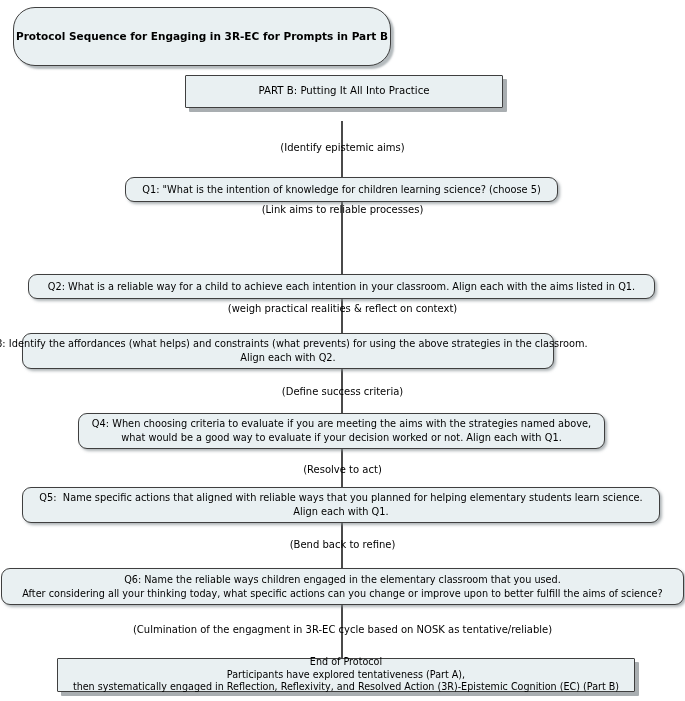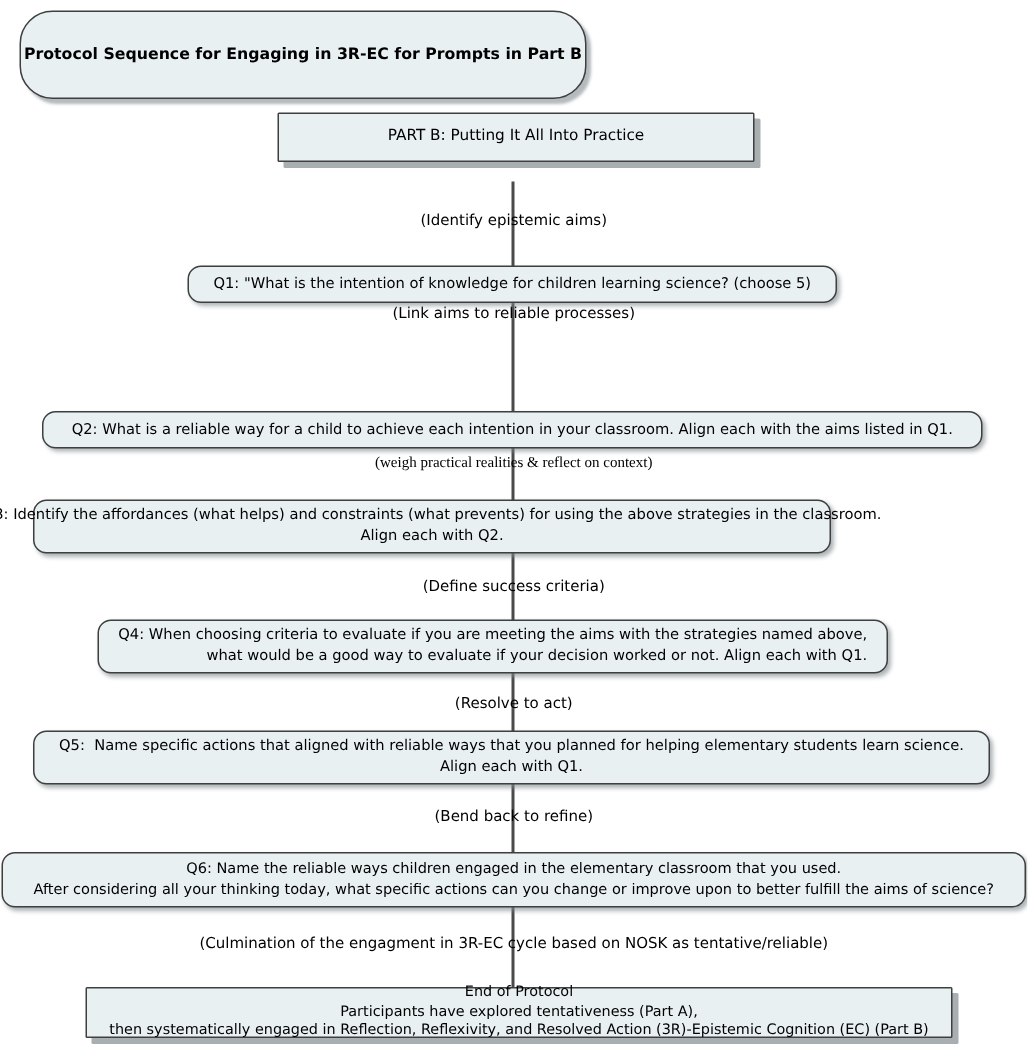--- a/index.html
+++ b/index.html
@@ -53,27 +53,27 @@
     left:13px;top:7px;width:378px;height:59px;
     border-radius:22px;
     box-shadow:3px 3px 2px rgba(130,140,145,0.6);
     font-weight:bold;
     font-size:10.5px;
   }
   .partb-box{left:185px;top:75px;width:318px;height:33px;font-size:10.2px;}
   .q1-box{left:125px;top:177px;width:433px;height:25px;}
   .q2-box{left:28px;top:274px;width:627px;height:25px;}
   .q3-box{left:22px;top:333px;width:532px;height:36px;}
-  .q4-box{left:65px;top:413px;width:527px;height:36px;text-align:right;}
+  .q4-box{left:78px;top:413px;width:527px;height:36px;}
   .q5-box{left:22px;top:487px;width:638px;height:36px;}
   .q6-box{left:1px;top:568px;width:683px;height:37px;font-size:9.7px;}
   .end-box{left:57px;top:658px;width:578px;height:34px;font-size:9.6px;line-height:1.35;}
   .l1{top:141px;}
   .l2{top:203px;}
-  .l3{top:302px;font-family:Liberation Serif, serif;}
+  .l3{top:302px;}
   .l4{top:385px;}
   .l5{top:463px;}
   .l6{top:538px;}
   .l7{top:623px;}
 </style>
 </head>
 <body>
 
 <div class="canvas">
 

